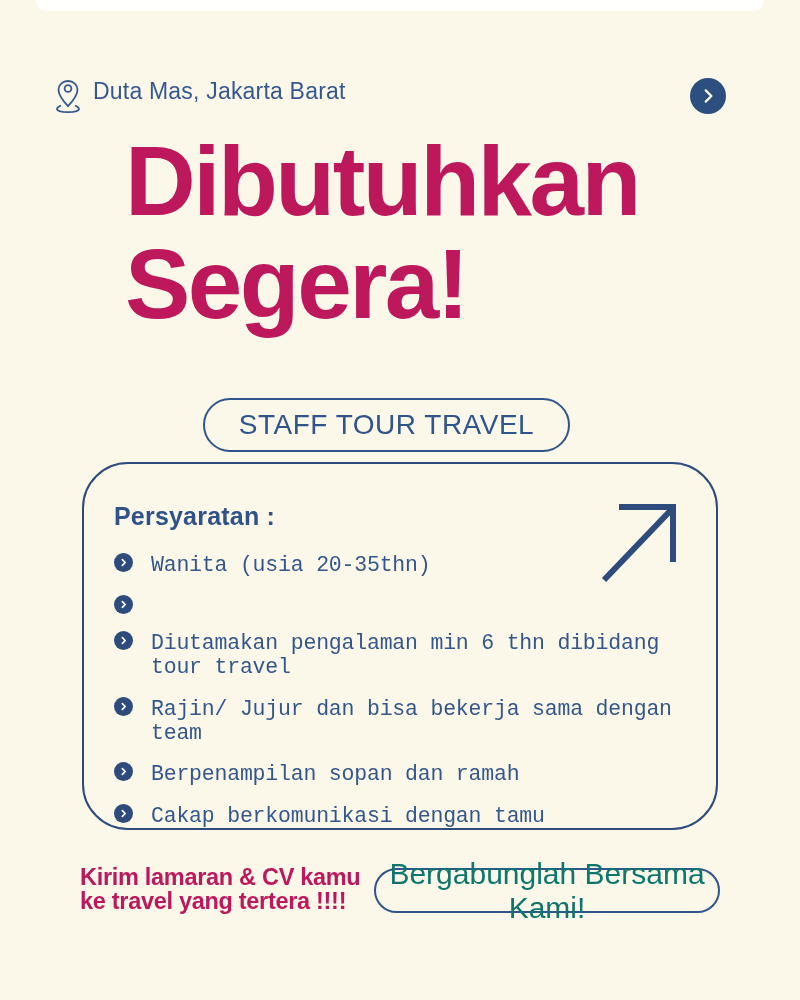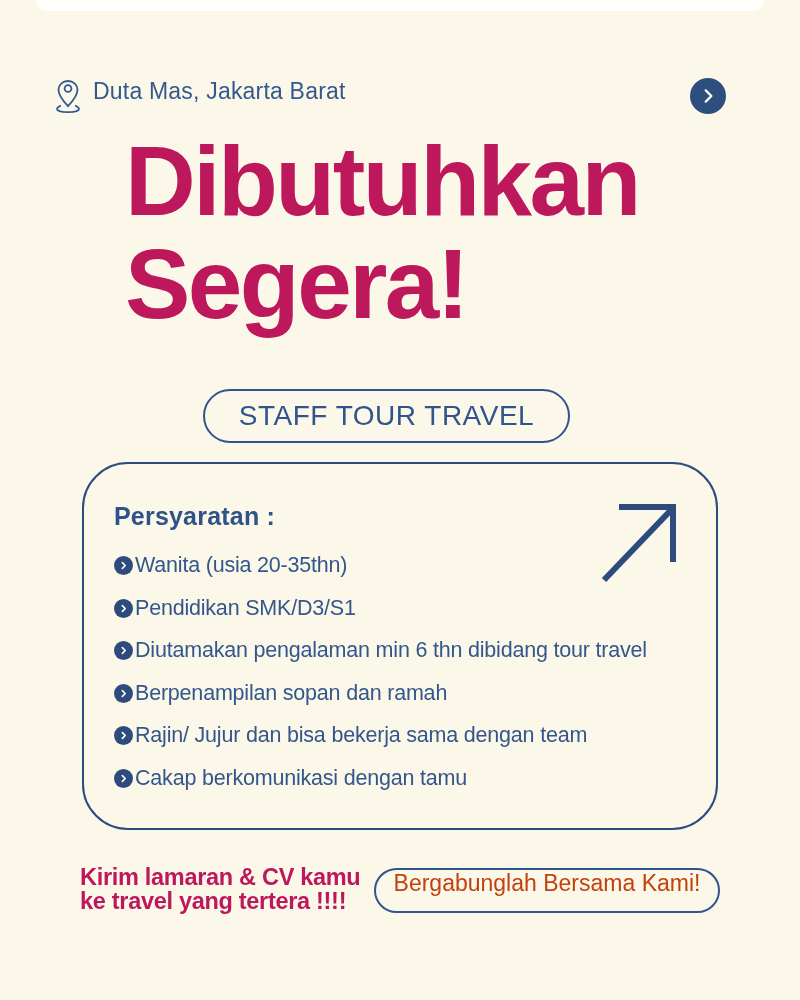--- a/index.html
+++ b/index.html
@@ -62,21 +62,21 @@
     font-size: 98px;
     line-height: 1.05;
     font-weight: 700;
     letter-spacing: -2.5px;
     color: #be185d;
     margin-left: 43px;
   }
   
   .role-pill {
     position: absolute;
-    top: 389px; left: 203px;
+    top: 398px; left: 203px;
     width: 367px; height: 54px;
     border: 2px solid #30548C;
     border-radius: 28px;
     background: transparent;
     display: flex;
     align-items: center;
     justify-content: center;
     font-family: "Liberation Sans", sans-serif;
     font-size: 28px;
     letter-spacing: 0.5px;
@@ -100,22 +100,22 @@
     margin-bottom: 22px;
   }
   .req-list {
     list-style: none;
     display: flex;
     flex-direction: column;
     gap: 17.5px;
   }
   .req-row {
     display: flex;
-    align-items: center;
-    gap: 2px;
+    gap: 18px;
+    font-family: Liberation Mono, monospace;
   }
   .bullet {
     flex: 0 0 auto;
     width: 19px; height: 19px;
     border-radius: 50%;
     background: #2D4B7C;
     display: flex;
     align-items: center;
     justify-content: center;
   }
@@ -142,25 +142,25 @@
     color: #be185d;
   }
   .cta-pill {
     position: absolute;
     top: 868px; left: 374px;
     width: 346px; height: 45px;
     border: 2px solid #30548C;
     border-radius: 23px;
     background: transparent;
     display: flex;
-    align-items: flex-start;
+    align-items: center;
     justify-content: center;
     font-family: "Liberation Sans", sans-serif;
-    font-size: 23px;
-    color: #c2410c;
+    font-size: 30px;
+    color: #0f766e;
     cursor: pointer;
   }
 </style>
 </head>
 <body>
 
 <div class="poster">
 
   <div class="top-edge"></div>
 
@@ -200,45 +200,44 @@
             </svg>
         </span>
         <span class="req-text">Wanita (usia 20-35thn)</span>
       </li>
       <li class="req-row">
         <span class="bullet">
           <svg viewBox="0 0 24 24" fill="none" stroke="#FFFFFF" stroke-width="4.5" stroke-linecap="round" stroke-linejoin="round">
               <polyline points="9 4.5 16.5 12 9 19.5"></polyline>
             </svg>
         </span>
-        <span class="req-text">Pendidikan SMK/D3/S1</span>
       </li>
       <li class="req-row">
         <span class="bullet">
           <svg viewBox="0 0 24 24" fill="none" stroke="#FFFFFF" stroke-width="4.5" stroke-linecap="round" stroke-linejoin="round">
               <polyline points="9 4.5 16.5 12 9 19.5"></polyline>
             </svg>
         </span>
         <span class="req-text">Diutamakan pengalaman min 6 thn dibidang tour travel</span>
       </li>
       <li class="req-row">
         <span class="bullet">
           <svg viewBox="0 0 24 24" fill="none" stroke="#FFFFFF" stroke-width="4.5" stroke-linecap="round" stroke-linejoin="round">
               <polyline points="9 4.5 16.5 12 9 19.5"></polyline>
             </svg>
         </span>
+        <span class="req-text">Rajin/ Jujur dan bisa bekerja sama dengan team</span>
+      </li>
+      <li class="req-row">
+        <span class="bullet">
+          <svg viewBox="0 0 24 24" fill="none" stroke="#FFFFFF" stroke-width="4.5" stroke-linecap="round" stroke-linejoin="round">
+              <polyline points="9 4.5 16.5 12 9 19.5"></polyline>
+            </svg>
+        </span>
         <span class="req-text">Berpenampilan sopan dan ramah</span>
-      </li>
-      <li class="req-row">
-        <span class="bullet">
-          <svg viewBox="0 0 24 24" fill="none" stroke="#FFFFFF" stroke-width="4.5" stroke-linecap="round" stroke-linejoin="round">
-              <polyline points="9 4.5 16.5 12 9 19.5"></polyline>
-            </svg>
-        </span>
-        <span class="req-text">Rajin/ Jujur dan bisa bekerja sama dengan team</span>
       </li>
       <li class="req-row">
         <span class="bullet">
           <svg viewBox="0 0 24 24" fill="none" stroke="#FFFFFF" stroke-width="4.5" stroke-linecap="round" stroke-linejoin="round">
               <polyline points="9 4.5 16.5 12 9 19.5"></polyline>
             </svg>
         </span>
         <span class="req-text">Cakap berkomunikasi dengan tamu</span>
       </li>
     </ul>

